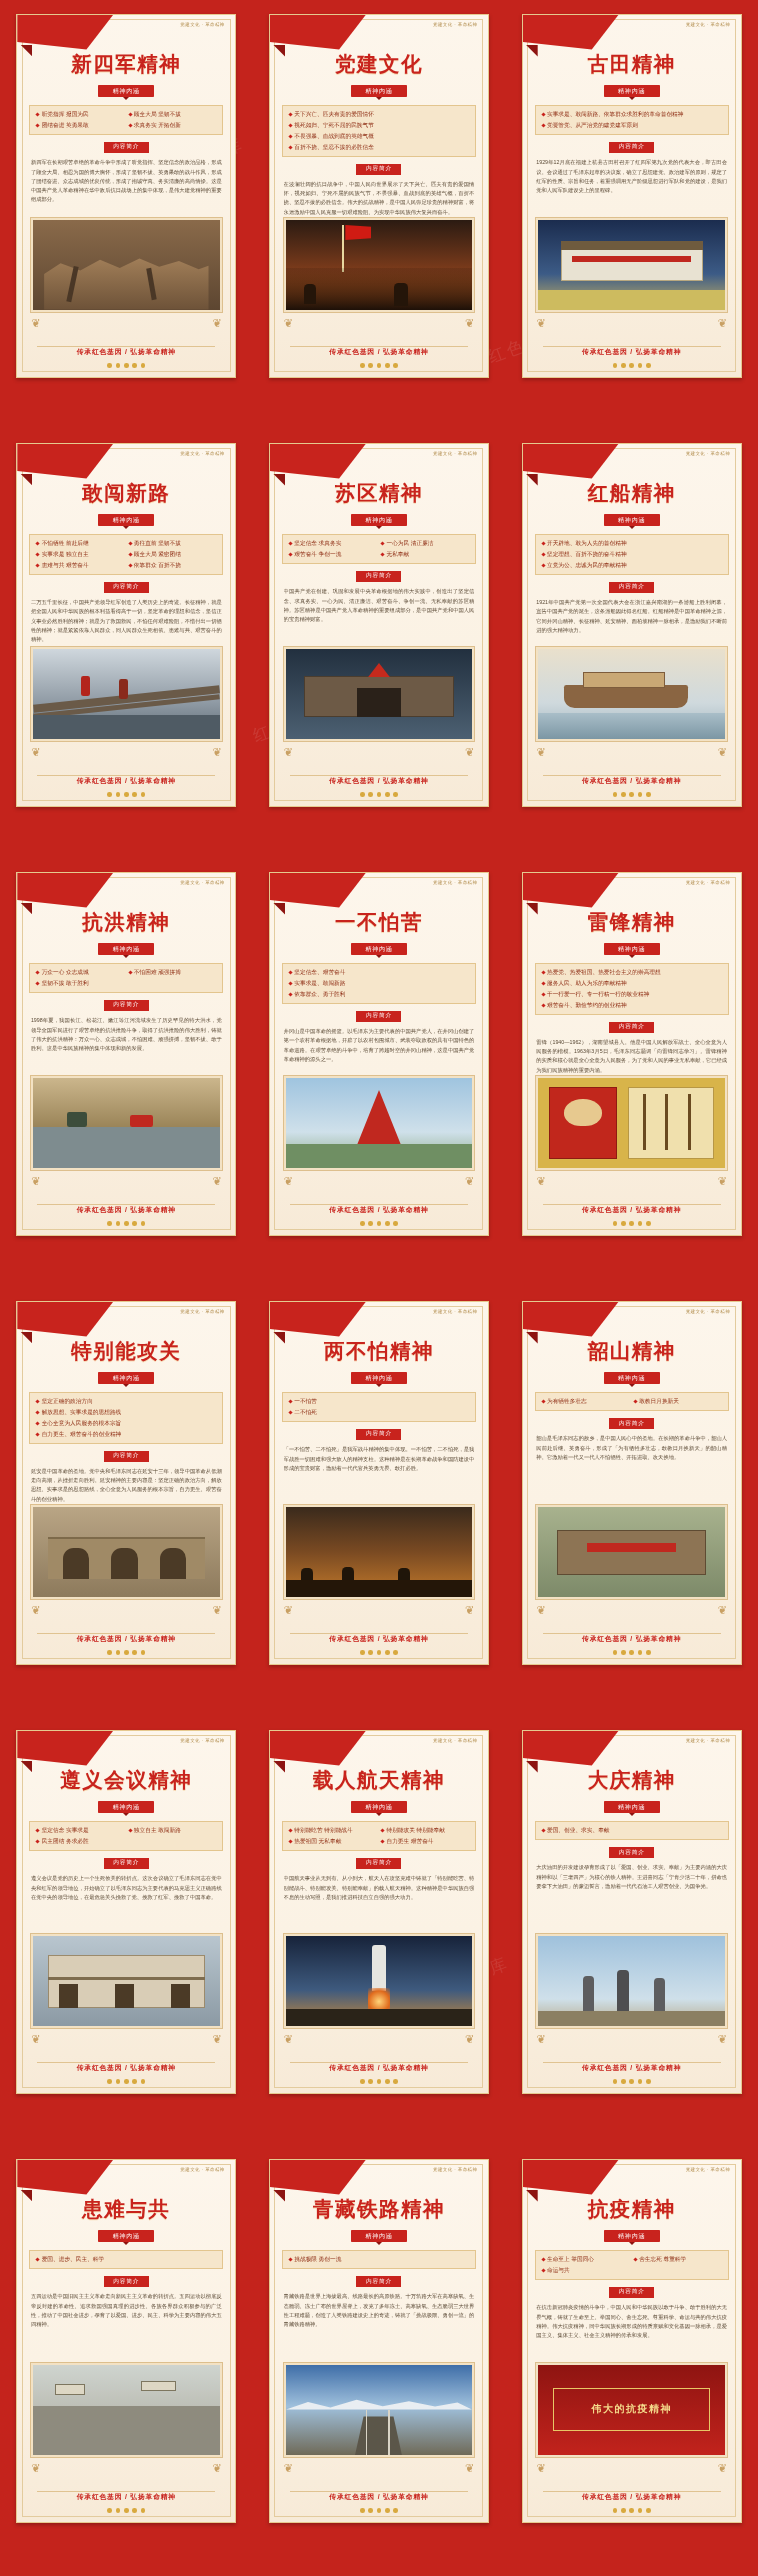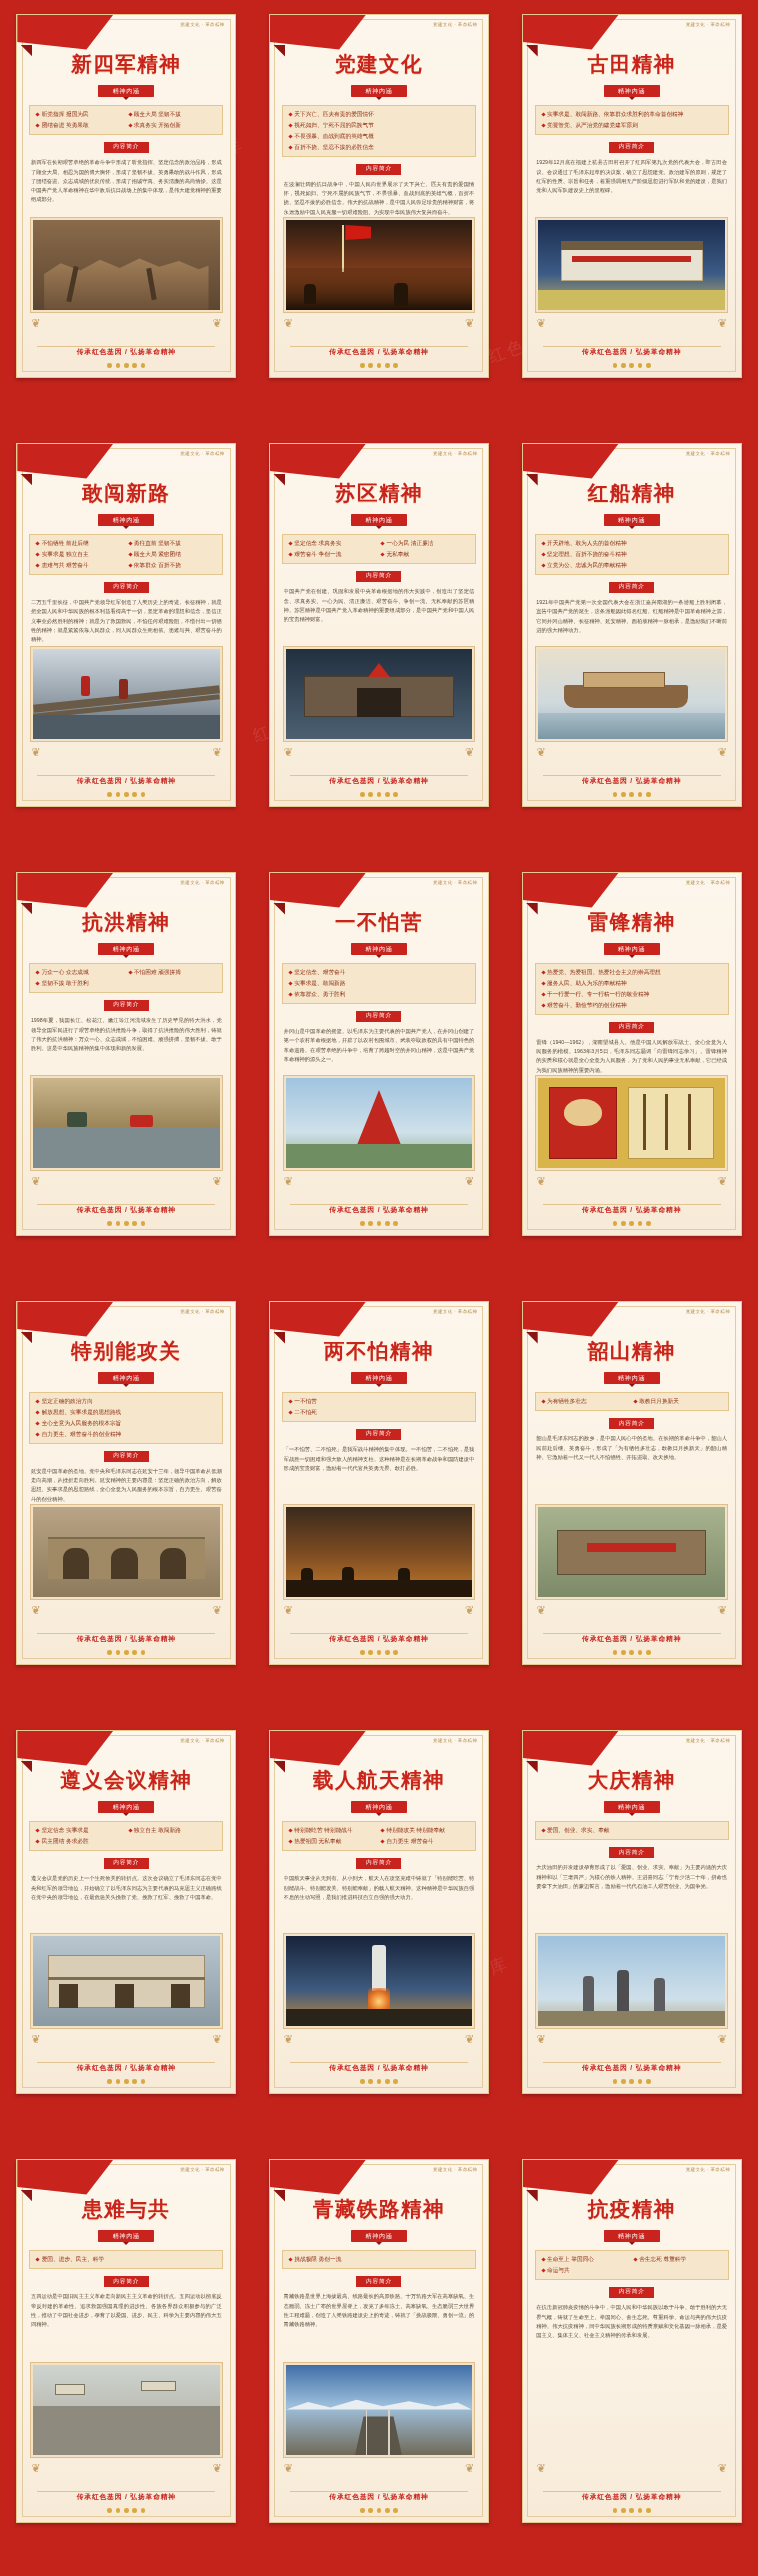--- a/index.html
+++ b/index.html
@@ -1115,20 +1115,25 @@
             <div class="point">
        <span class="dot"></span>
        <span>命运与共</span>
      </div>
       </div>
 
       <div class="section-pin">内容简介</div>
 
       <div class="body">在抗击新冠肺炎疫情的斗争中，中国人民和中华民族以敢于斗争、敢于胜利的大无畏气概，铸就了生命至上、举国同心、舍生忘死、尊重科学、命运与共的伟大抗疫精神。伟大抗疫精神，同中华民族长期形成的特质禀赋和文化基因一脉相承，是爱国主义、集体主义、社会主义精神的传承和发展。</div>
 
+      <div class="photo">
+        <div style="position:absolute;inset:0;background:linear-gradient(180deg,#8e1411,#c2231c);"></div>
+       <div style="position:absolute;left:8%;top:26%;width:84%;height:48%;border:1.5px solid #e8c766;"></div>
+       <div style="position:absolute;left:12%;top:38%;width:76%;height:22%;color:#f4d98a;font-size:10px;font-weight:bold;display:flex;align-items:center;justify-content:center;letter-spacing:1.5px;font-family:'Liberation Serif',serif;">伟大的抗疫精神</div>
+      </div>
 
       <div class="motif">
         <span>❦</span>
         <span>❦</span>
       </div>
       <div class="footer-line"></div>
       <div class="footer-text">传承红色基因 / 弘扬革命精神</div>
       <div class="footer-dots">
         <i></i>
         <i></i>

